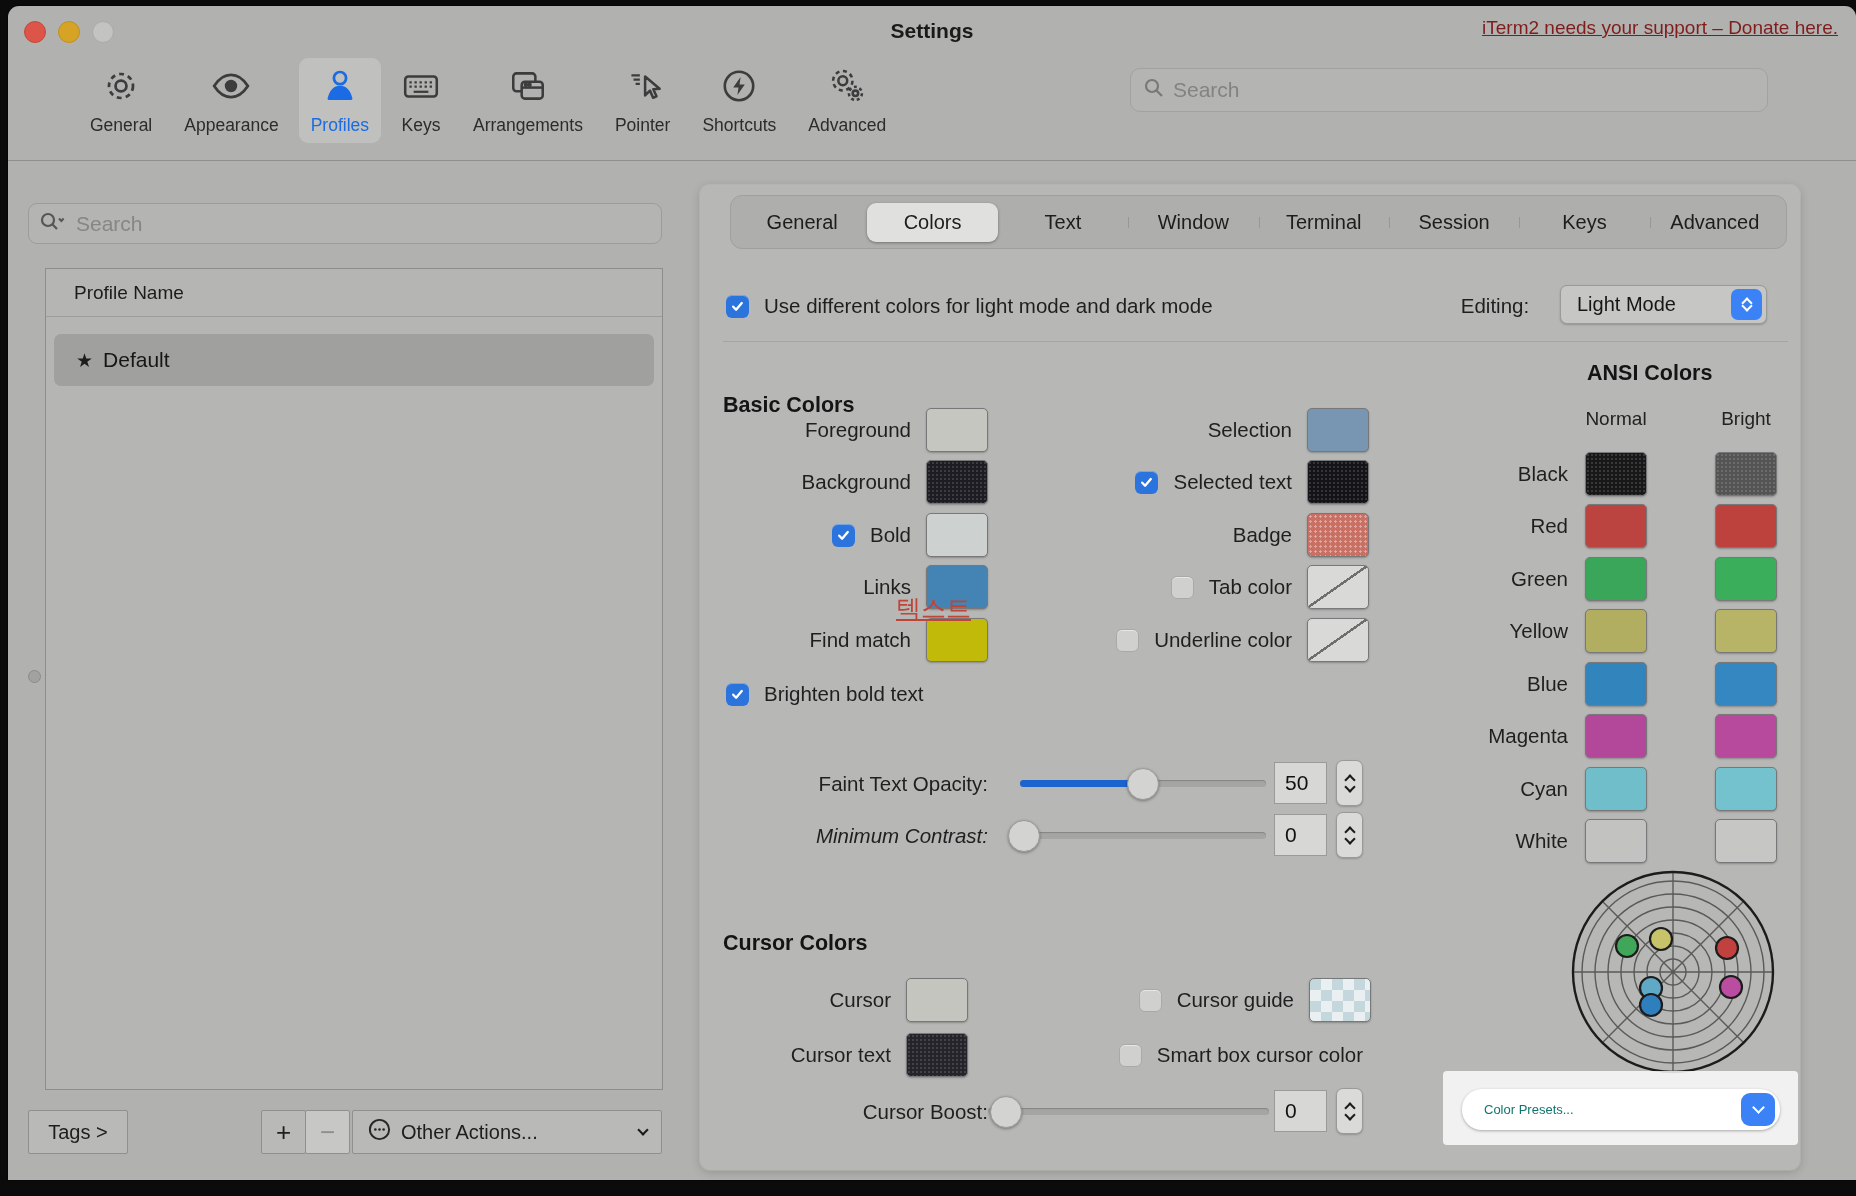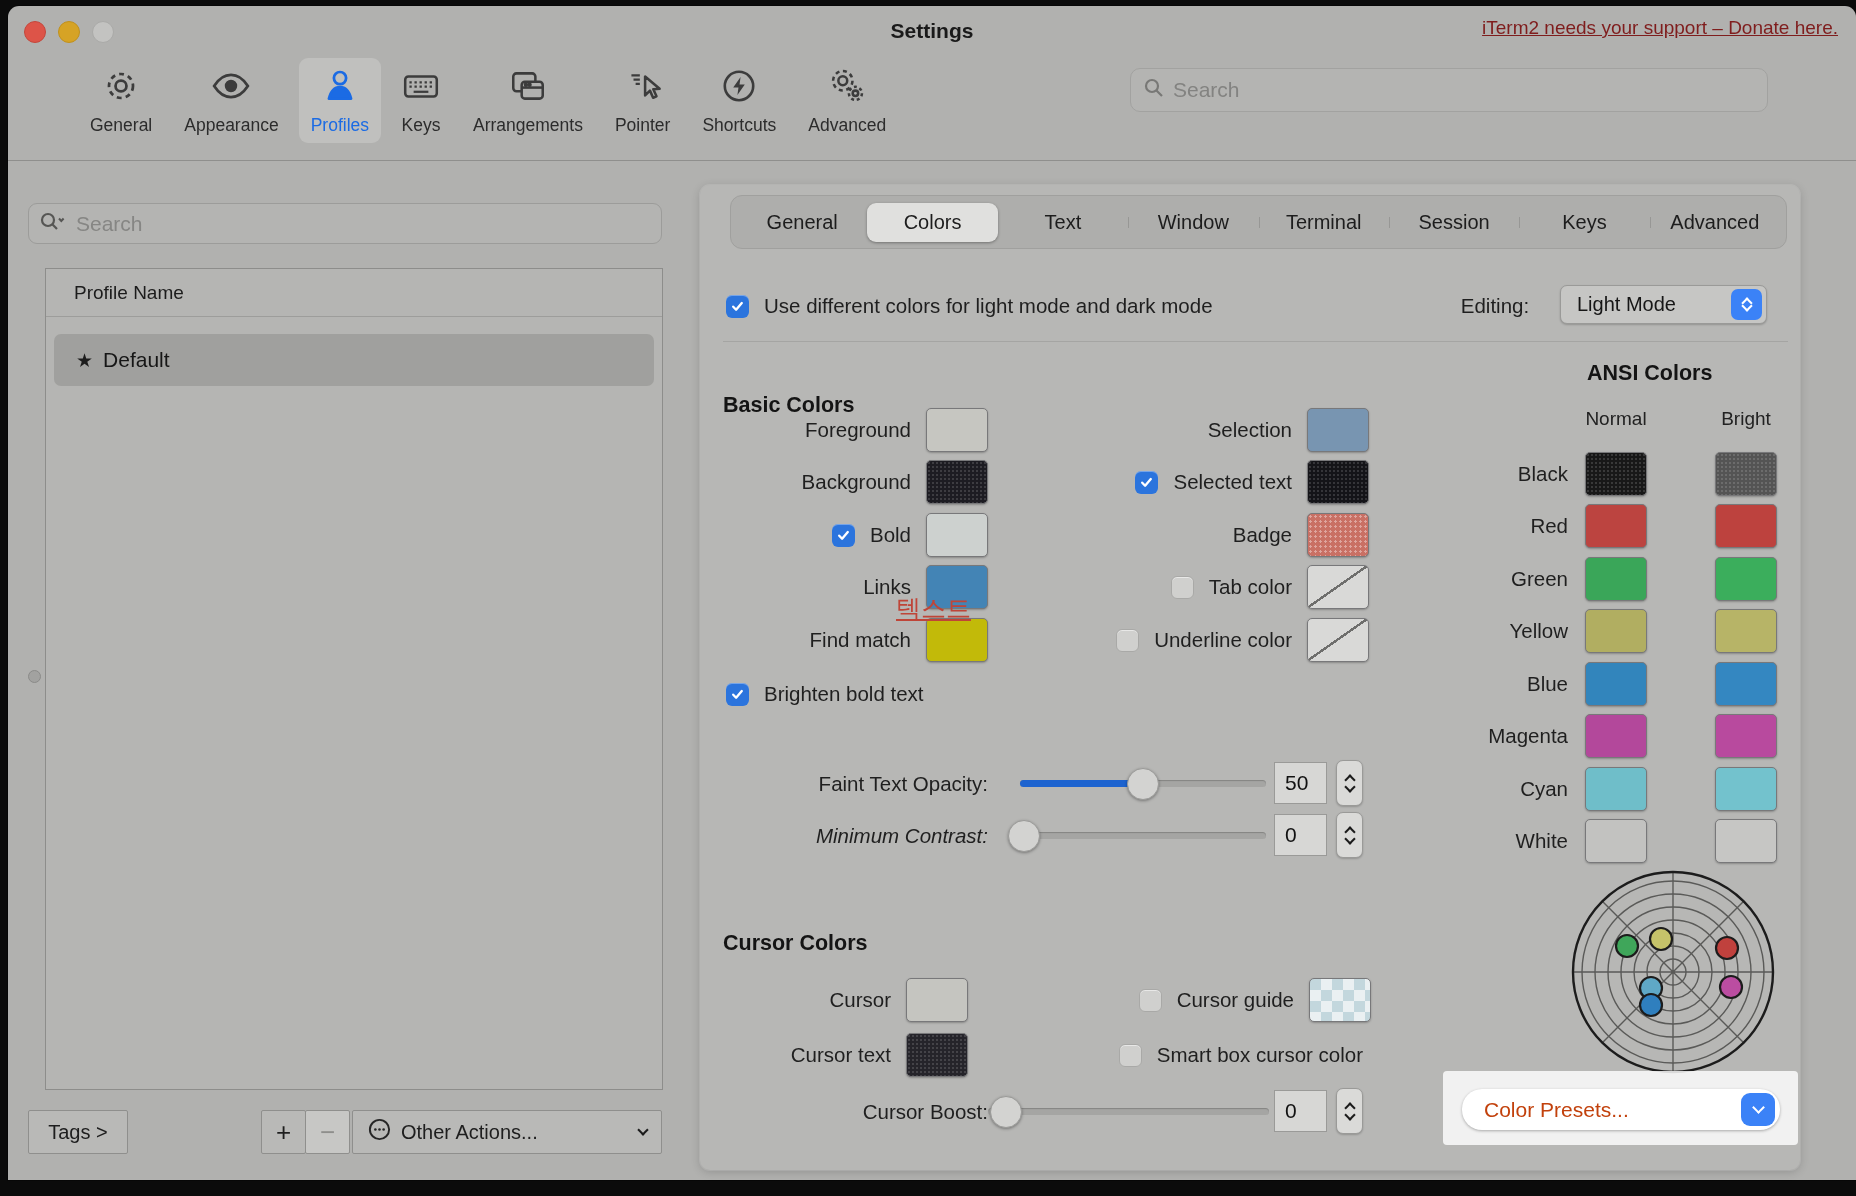--- a/index.html
+++ b/index.html
@@ -95,21 +95,21 @@
   .chev.sm { width:8px; height:8px; border-width:2.4px; }
 
   .ansi-hdr { position:absolute; width:124px; text-align:center; font-size:19px; color:#222; }
   .arow { position:absolute; right:23px; height:46px; display:flex; align-items:center; }
   .arow .albl { width:180px; text-align:right; font-size:20.5px; color:#1f1f1f; margin-right:17px; }
   .arow .swatch.normal { margin-right:68px; }
 
   .wheel { position:absolute; left:868px; top:682px; }
   .presets-hl { position:absolute; left:743px; top:886px; width:355px; height:74px; background:rgba(252,252,252,.85); border-radius:4px; }
   .presets-btn { position:absolute; left:762px; top:904px; width:318px; height:41px; background:#fff; border-radius:20px; display:flex; align-items:center; padding:0 5px 0 22px; box-shadow:0 1px 3px rgba(0,0,0,.3); }
-  .presets-btn .pp-label { flex:1; font-size:21px; color:#c2410c; }
+  .presets-btn .pp-label { flex:1; font-size:13px; color:#0f766e; }
   .pp-chev { width:34px; height:33px; background:#3b82f7; border-radius:9px; display:flex; align-items:center; justify-content:center; }
 </style>
 </head>
 <body>
 
 <div class="screen">
 <div class="window">
 
   <div class="titlebar">
     <div class="lights">

